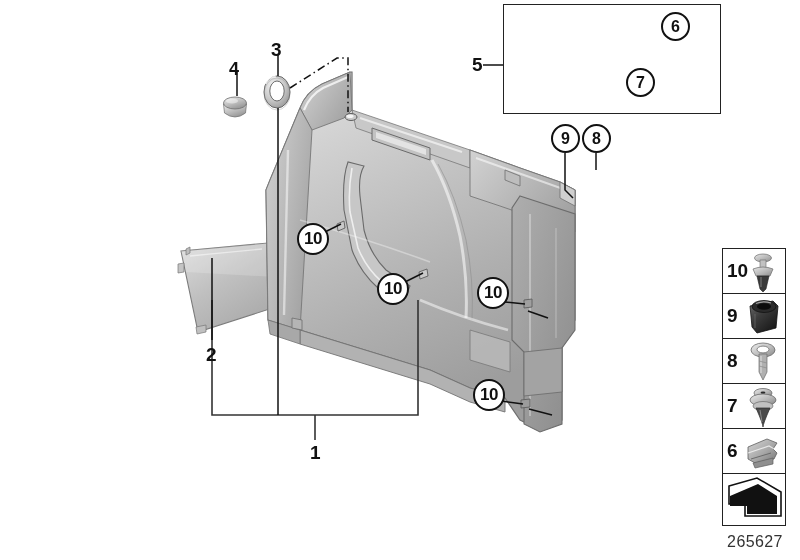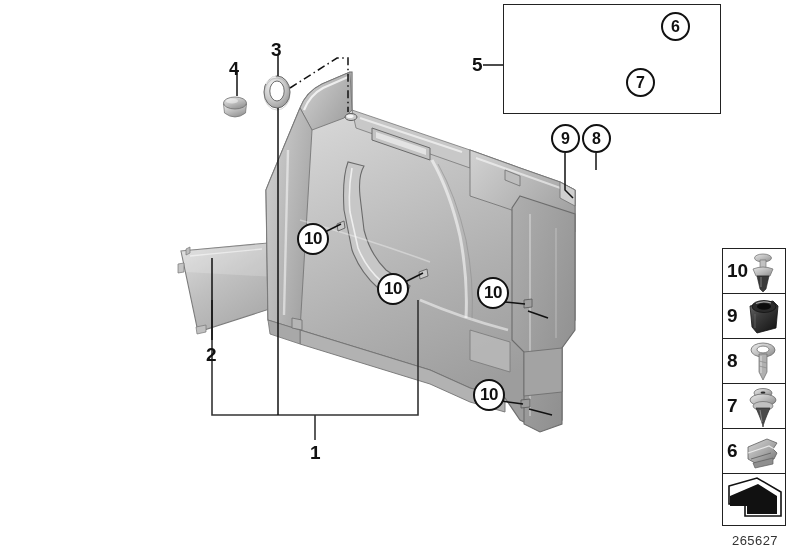--- a/index.html
+++ b/index.html
@@ -46,21 +46,21 @@
   .legend-row .lg-num{
     position:absolute;left:4px;top:50%;transform:translateY(-50%);
     font-size:19px;font-weight:bold;color:#111;
   }
   .legend-row .lg-art{
     position:absolute;right:2px;top:0;bottom:0;width:40px;
   }
   .legend-row.arrow-row{height:52px;}
   .partnum{
     position:absolute;left:713px;top:533px;width:84px;text-align:center;
-    font-size:13px;color:#333;letter-spacing:0.4px;z-index:40;
+    font-size:16px;color:#333;letter-spacing:0.4px;z-index:40;
   }
 
   
   .inset-frame{
     position:absolute;left:503px;top:4px;width:218px;height:110px;
     border:1.6px solid #222;box-sizing:border-box;background:#fff;z-index:5;
   }
 </style>
 </head>
 <body>

